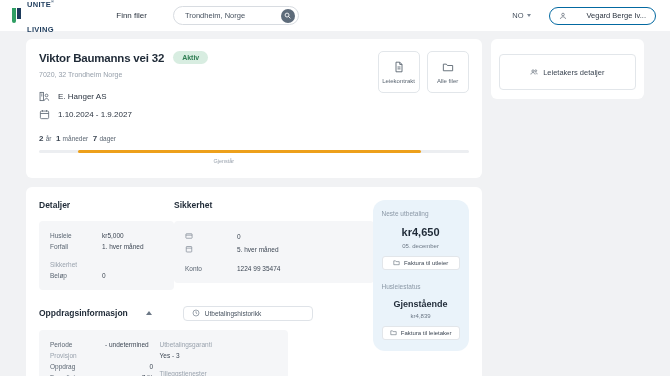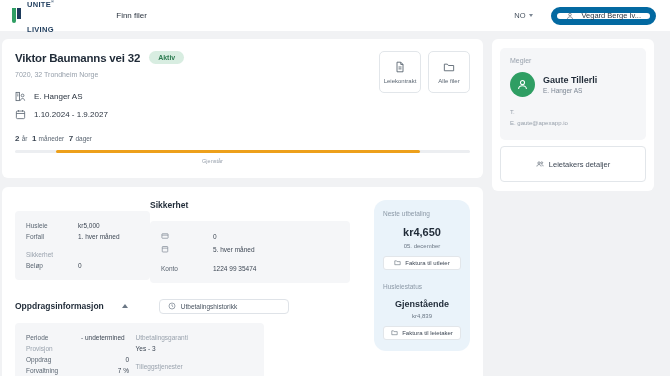--- a/index.html
+++ b/index.html
@@ -40,27 +40,27 @@
   .search-pill .sval { font-size: 7.5px; color: #47525f; }
   .search-btn {
     width: 14px; height: 14px; border-radius: 50%; background: #5d6b7a;
     display: flex; align-items: center; justify-content: center; margin-left: 8px;
   }
   .search-btn svg { width: 7px; height: 7px; }
   .spacer { flex: 1; }
   .lang { font-size: 7.5px; color: #47525f; display: flex; align-items: center; gap: 3px; }
   .chev { width: 0; height: 0; border-left: 2.5px solid transparent; border-right: 2.5px solid transparent; border-top: 3px solid #7c8794; }
   .user-pill {
-    margin-left: 18px; margin-right: 4px; height: 18px; border: 6px solid #0369a1; border-radius: 20px;
-    display: flex; align-items: center; gap: 8px; padding: 0 9px; background: #fff;
+    margin-left: 18px; margin-right: 4px; height: 18px; border: 1px solid #0369a1; border-radius: 20px;
+    display: flex; align-items: center; gap: 20px; padding: 0 9px; background: #fff;
   }
   .user-pill .uname { font-size: 7.5px; color: #2b3440; white-space: nowrap; }
 
   
-  .content { position: absolute; top: 31px; left: 0; right: 0; bottom: 0; padding: 8px 2px; }
+  .content { position: absolute; top: 31px; left: 0; right: 0; bottom: 0; padding: 8px 26px; }
   .cols { display: flex; gap: 9px; align-items: flex-start; }
   .col-left { width: 481px; }
   .col-right { width: 162px; }
 
   .card { background: #ffffff; border-radius: 6px; }
 
   
   .tenancy { padding: 12px 13px 14px 13px; position: relative; }
   .t-row1 { display: flex; align-items: center; gap: 9px; }
   .t-title { font-size: 11.5px; font-weight: 700; color: #1f2a37; letter-spacing: -.2px; }
@@ -185,20 +185,29 @@
           <div class="bar2"></div>
       </div>
       <div class="logo-text">
         <span class="l1">UNITE<sup class="logo-sup">®</sup></span>
         <span class="l2">LIVING</span>
       </div>
     </div>
 
     <div class="nav-link">Finn filer</div>
 
+    <div class="search-pill">
+      <div class="sval">Trondheim, Norge</div>
+      <div class="search-btn">
+        <svg viewBox="0 0 16 16" fill="none" stroke="#ffffff" stroke-width="2">
+          <circle cx="7" cy="7" r="4.5"></circle>
+            <line x1="10.5" y1="10.5" x2="14" y2="14" stroke-linecap="round"></line>
+        </svg>
+      </div>
+    </div>
 
     <div class="spacer"></div>
 
     <div class="lang">
       <span>NO</span>
       <span class="chev"></span>
     </div>
 
     <div class="user-pill">
       <svg viewBox="0 0 16 16" fill="none" stroke="#5b6672" stroke-width="1.4" style="width:8px;height:8px">
@@ -272,20 +281,21 @@
               </svg>
               <span class="lbl">Alle filer</span>
             </div>
           </div>
         </div>
 
         <div class="card details-card">
           <div class="sections">
 
             <div class="sec-detaljer">
+              <div class="sec-title">Detaljer</div>
               <div class="grey-box">
                 <div class="kv">
                   <span class="k">Husleie</span>
                   <span class="v">kr5,000</span>
                 </div>
                 <div class="kv">
                   <span class="k">Forfall</span>
                   <span class="v">1. hver måned</span>
                 </div>
                 <div class="kv-gap"></div>
@@ -388,39 +398,20 @@
                 <div style="height:7px"></div>
                 <div class="lbl-muted">Tilleggstjenester</div>
               </div>
             </div>
           </div>
         </div>
       </div>
 
       <div class="col-right">
         <div class="card agent-card">
-          <div class="agent-inner">
-            <div class="agent-label">Megler</div>
-            <div class="agent-row">
-              <div class="avatar">
-                <svg viewBox="0 0 16 16" fill="none" stroke="#ffffff" stroke-width="1.3">
-                  <circle cx="8" cy="5.6" r="2.5"></circle>
-                    <path d="M3.2 13.6c0-2.5 2.1-4.1 4.8-4.1s4.8 1.6 4.8 4.1"></path>
-                </svg>
-              </div>
-              <div>
-                <div class="agent-name">Gaute Tillerli</div>
-                <div class="agent-org">E. Hanger AS</div>
-              </div>
-            </div>
-            <div class="agent-contact">
-              <div>T.</div>
-              <div>E. gaute@apexapp.io</div>
-            </div>
-          </div>
 
 
           <div class="btn-secondary">
             <svg viewBox="0 0 16 16" fill="none" stroke="#5b6672" stroke-width="1.3">
               <circle cx="6" cy="6" r="2.3"></circle>
                 <path d="M1.8 13c0-2.3 1.9-3.8 4.2-3.8s4.2 1.5 4.2 3.8"></path>
               <circle cx="11.6" cy="5.4" r="1.8"></circle>
                 <path d="M11 9.3c2 0 3.3 1.4 3.3 3.3"></path>
             </svg>
             <span>Leietakers detaljer</span>

